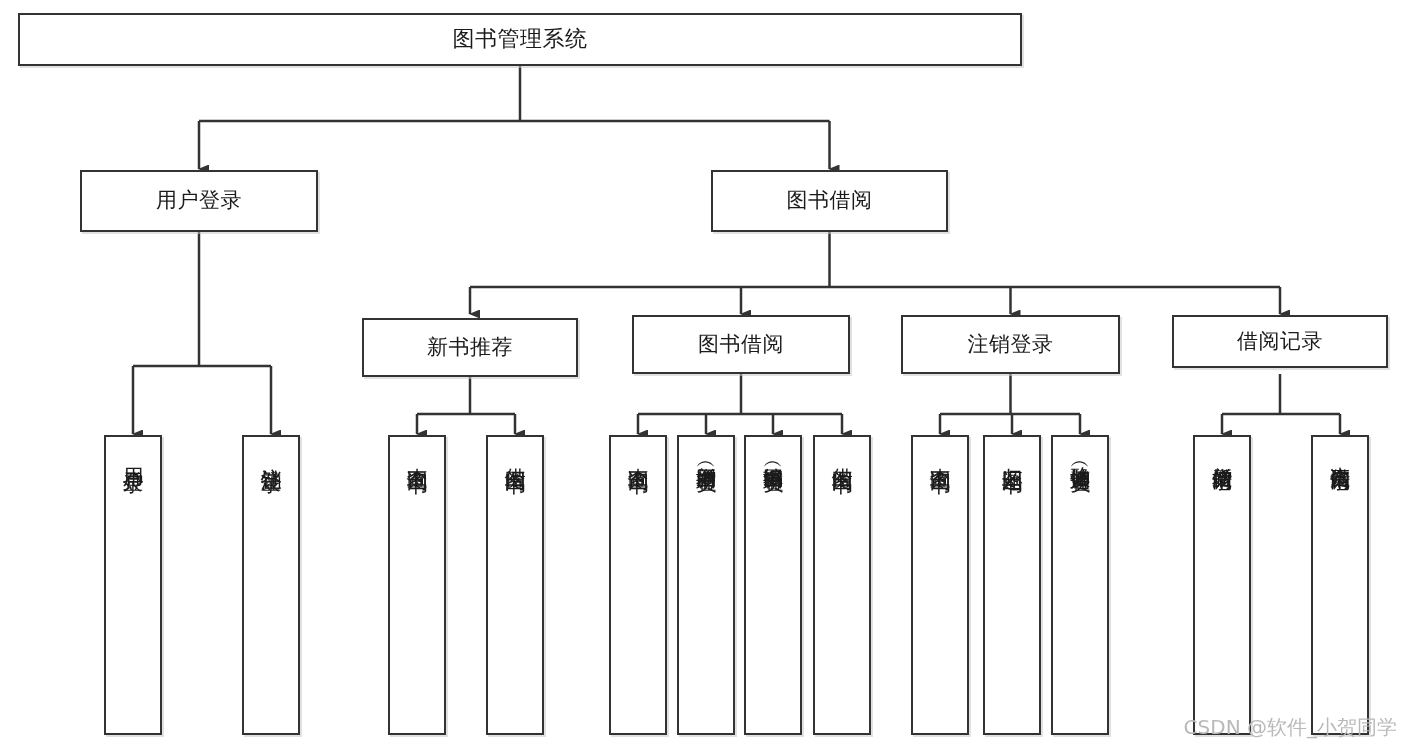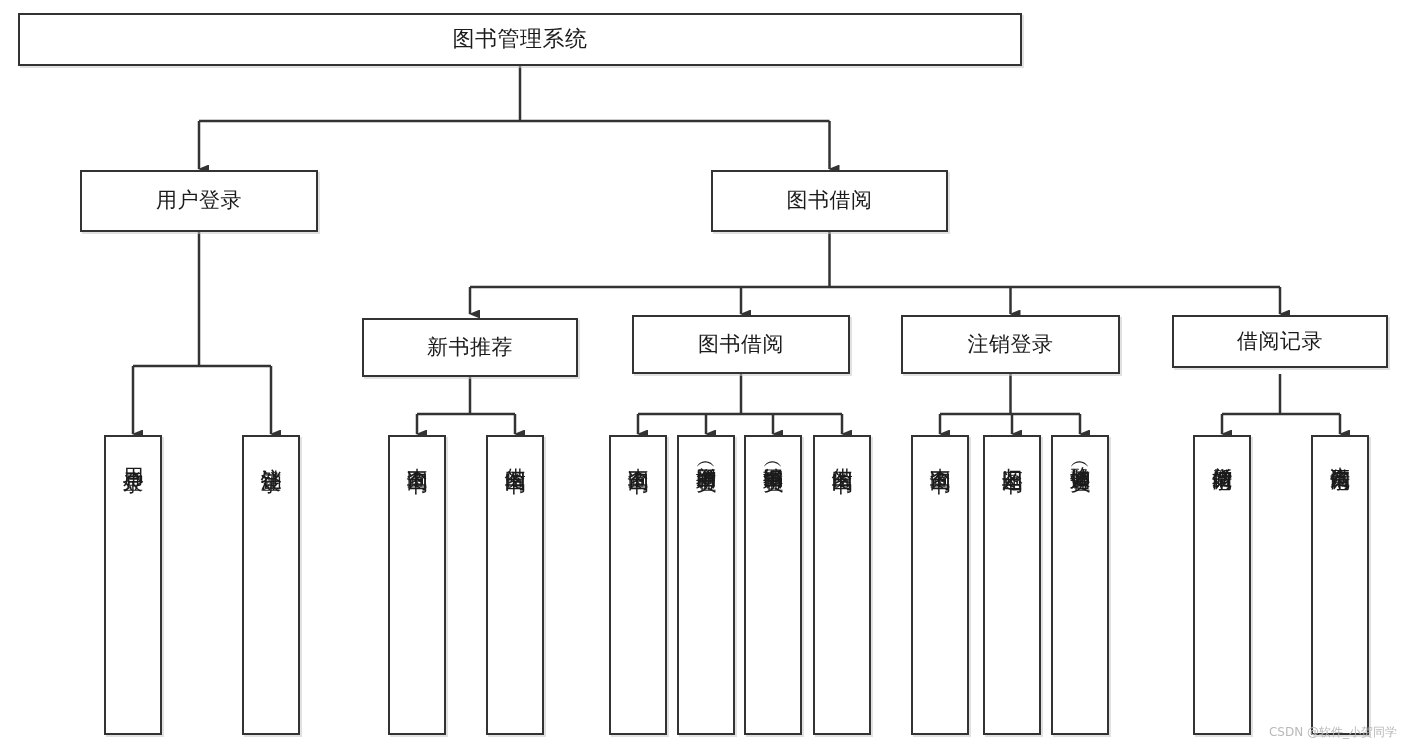--- a/index.html
+++ b/index.html
@@ -63,21 +63,21 @@
     white-space: nowrap;
   }
   .node.vert.tall-text .label {
     font-size: 20px;
     letter-spacing: 1px;
   }
   #watermark {
     position: absolute;
     right: 8px;
     bottom: 6px;
-    font-size: 12px;
+    font-size: 20px;
     color: #b9b9b9;
     z-index: 5;
     white-space: nowrap;
     font-family: "DejaVu Sans", "Liberation Sans", sans-serif;
   }
 </style>
 </head>
 <body>
 
 <div id="canvas">

